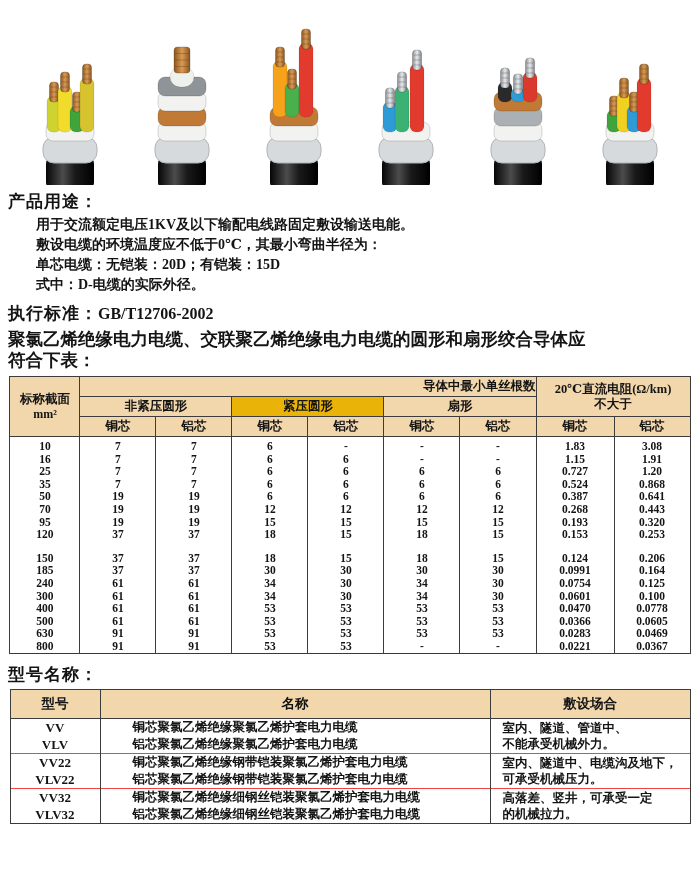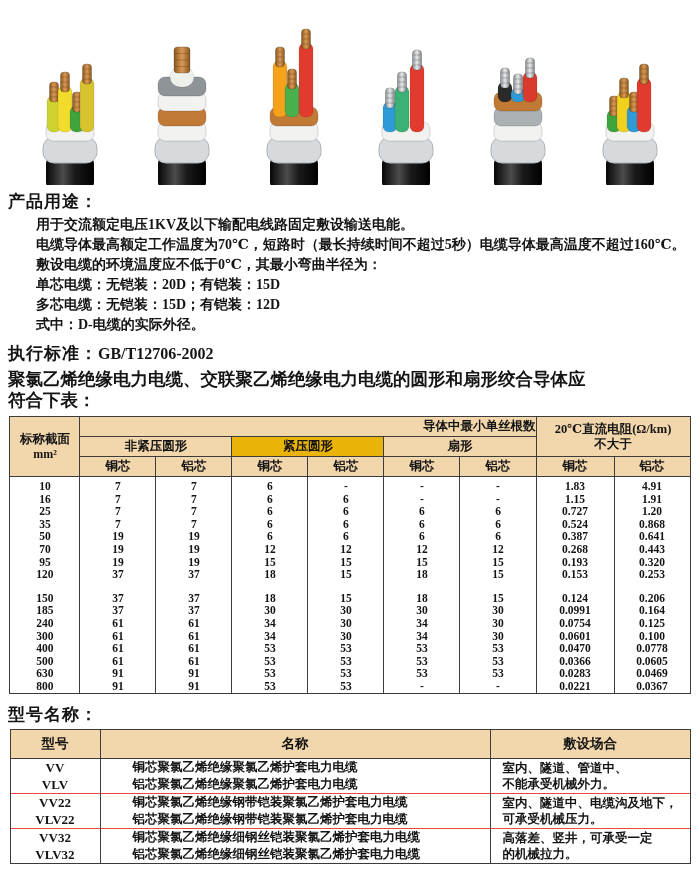--- a/index.html
+++ b/index.html
@@ -210,24 +210,22 @@
       <rect x="57.5" y="7" width="9" height="20" rx="3.5" fill="url(#gCu)" stroke="rgba(0,0,0,0.35)" stroke-width="0.6"></rect>
       <line x1="58.5" y1="12" x2="65.5" y2="12" stroke="rgba(70,35,0,0.35)" stroke-width="0.8"></line>
       <line x1="58.5" y1="17" x2="65.5" y2="17" stroke="rgba(70,35,0,0.35)" stroke-width="0.8"></line>
       <line x1="58.5" y1="22" x2="65.5" y2="22" stroke="rgba(70,35,0,0.35)" stroke-width="0.8"></line>
     </svg>
   </div>
 
 <h2 class="sec">产品用途：</h2>
 <div class="paras" id="paras">
     <p>用于交流额定电压1KV及以下输配电线路固定敷设输送电能。</p>
-    <p>电缆导体最高额定工作温度为70℃，短路时（最长持续时间不超过5秒）电缆导体最高温度不超过160℃。</p>
     <p>敷设电缆的环境温度应不低于0℃，其最小弯曲半径为：</p>
     <p>单芯电缆：无铠装：20D；有铠装：15D</p>
-    <p>多芯电缆：无铠装：15D；有铠装：12D</p>
     <p>式中：D-电缆的实际外径。</p>
   </div>
 
 <div class="std">
   <span class="lbl">执行标准：</span><span class="val">GB/T12706-2002</span>
 </div>
 
 <h2 class="intro">
   <span>聚氯乙烯绝缘电力电缆、交联聚乙烯绝缘电力电缆的圆形和扇形绞合导体应</span><br>
   <span>符合下表：</span>
@@ -276,21 +274,21 @@
   <tbody>
       <tr class="first">
         <td>10</td>
         <td>7</td>
         <td>7</td>
         <td>6</td>
         <td>-</td>
         <td>-</td>
         <td>-</td>
         <td>1.83</td>
-        <td>4.91</td>
+        <td>3.08</td>
       </tr>
       <tr>
         <td>16</td>
         <td>7</td>
         <td>7</td>
         <td>6</td>
         <td>6</td>
         <td>-</td>
         <td>-</td>
         <td>1.15</td>

